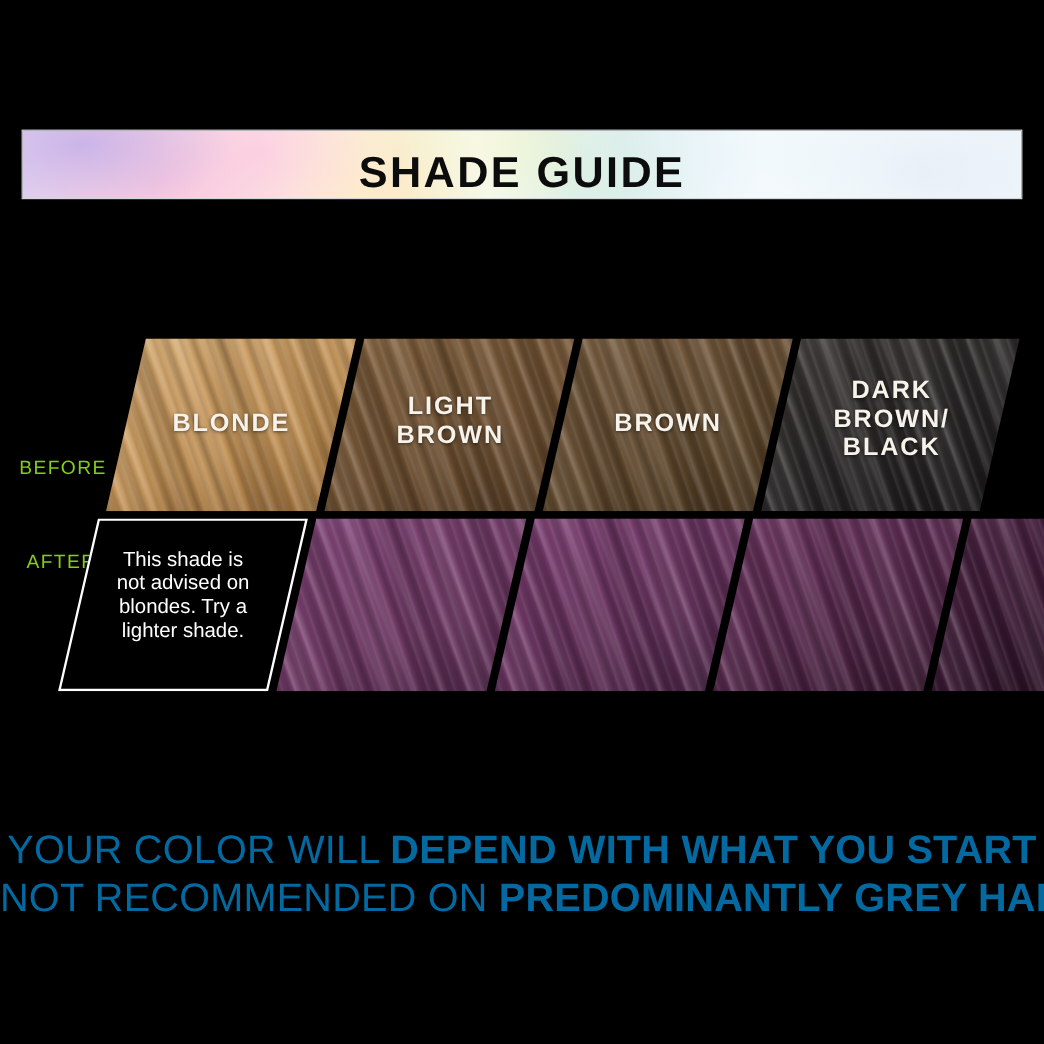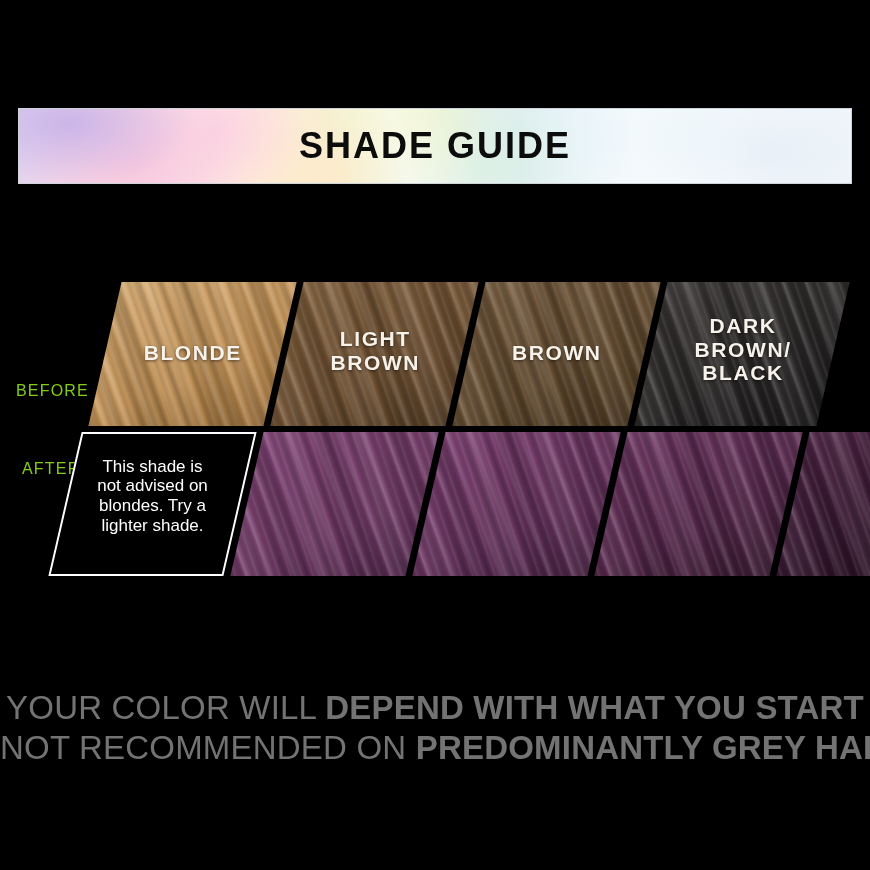--- a/index.html
+++ b/index.html
@@ -21,21 +21,21 @@
     height: 870px;
     background: #000000;
   }
 
   
   .banner {
     position: absolute;
     left: 18px;
     top: 108px;
     width: 834px;
-    height: 76px;
+    height: 58px;
     border: 1px solid #cfd4d8;
     box-sizing: border-box;
     overflow: hidden;
     background:
       radial-gradient(ellipse 180px 90px at 6% 20%, rgba(196,176,233,0.85) 0%, rgba(196,176,233,0) 70%),
       radial-gradient(ellipse 150px 120px at 14% 75%, rgba(248,196,220,0.85) 0%, rgba(248,196,220,0) 72%),
       radial-gradient(ellipse 120px 100px at 24% 30%, rgba(252,206,226,0.8) 0%, rgba(252,206,226,0) 75%),
       radial-gradient(ellipse 140px 110px at 36% 85%, rgba(255,232,200,0.8) 0%, rgba(255,232,200,0) 75%),
       radial-gradient(ellipse 120px 120px at 46% 18%, rgba(236,241,186,0.85) 0%, rgba(236,241,186,0) 72%),
       radial-gradient(ellipse 150px 110px at 56% 70%, rgba(214,238,224,0.8) 0%, rgba(214,238,224,0) 75%),
@@ -46,21 +46,21 @@
         #f6d9e6 11%,
         #fbe3e8 20%,
         #fdeedd 30%,
         #f3f3d4 40%,
         #e6f2e4 50%,
         #e3f0f3 61%,
         #eef5f8 73%,
         #f6fafc 84%,
         #f2f7fb 100%);
     display: flex;
-    align-items: center;
+    align-items: flex-end;
     justify-content: center;
   }
   .banner-sheen {
     position: absolute;
     inset: 0;
     background:
       linear-gradient(76deg, rgba(255,255,255,0) 38%, rgba(255,255,255,0.55) 46%, rgba(255,255,255,0.1) 54%, rgba(255,255,255,0) 62%),
       linear-gradient(88deg, rgba(255,255,255,0) 60%, rgba(255,255,255,0.6) 74%, rgba(255,255,255,0.2) 88%, rgba(255,255,255,0) 100%);
     pointer-events: none;
   }
@@ -207,21 +207,21 @@
     white-space: pre-line;
   }
 
   
   .footer {
     position: absolute;
     left: 0;
     top: 688px;
     width: 870px;
     text-align: center;
-    color: #737373;
+    color: #0369a1;
   }
   .footer-line {
     font-size: 33px;
     line-height: 1.22;
     letter-spacing: 0.2px;
     white-space: nowrap;
   }
   .thin { font-weight: normal; }
   .bold { font-weight: bold; }
 </style>

